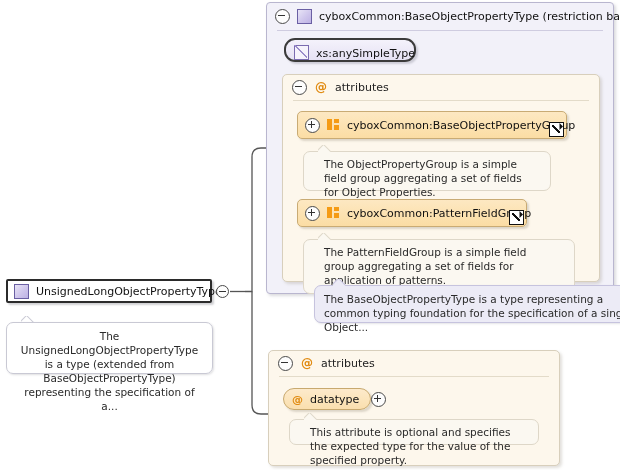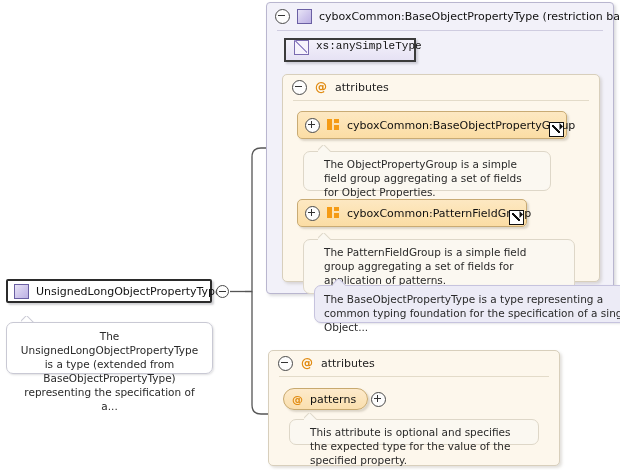--- a/index.html
+++ b/index.html
@@ -156,28 +156,27 @@
     height: 1px;
     background: #cfcce0;
   }
 
   
   .chip-simple {
     left: 284px; top: 38px;
     width: 132px; height: 24px;
     background: linear-gradient(180deg,#f4f2fb 0%, #e6e2f4 100%);
     border: 2px solid #3b3b3b;
-    border-radius: 0;
-    display: flex;
-    align-items: flex-start;
+    border-radius: 11px;
+    display: flex;
+    align-items: flex-end;
     padding-left: 8px;
     gap: 7px;
     box-shadow: 2px 2px 2px rgba(125,125,140,0.32);
     z-index: 4;
-    font-family: Liberation Mono, monospace;
   }
   .chip-simple .label { font-size: 11px; color: #111; white-space: nowrap; }
 
   
   .icon-stype {
     width: 13px; height: 13px;
     border: 1px solid #7a6bb0;
     background: #f6f3fc;
     position: relative;
     flex: 0 0 auto;
@@ -446,21 +445,21 @@
   <div class="abs panel-attrs panel-attrs-bottom">
     <div class="attrs-head">
       <span class="circ"></span>
       <span class="at">@</span>
       <span class="label">attributes</span>
     </div>
     <div class="attrs-rule"></div>
 
     <div class="chip-attr" style="left:14px; top:37px;">
       <span class="at">@</span>
-      <span class="label">patterns</span>
+      <span class="label">datatype</span>
     </div>
     <span class="circ plus" style="position:absolute; left:102px; top:41px;"></span>
 
     <div class="anno-inner" style="left:20px; top:68px; width:250px; height:26px;">
       <span class="tail"></span>
       <span>This attribute is optional and specifies the expected type for the value of the specified property.</span>
     </div>
   </div>
 
 </div>

